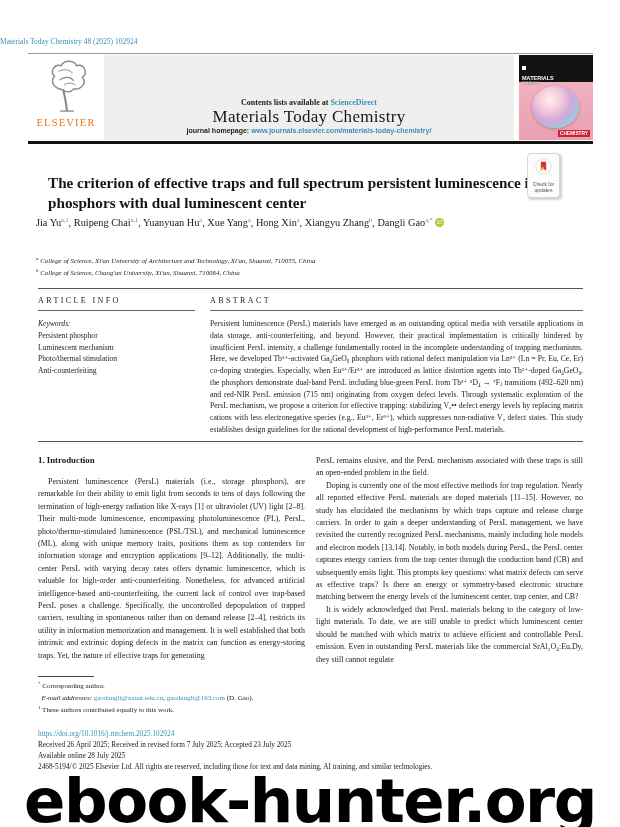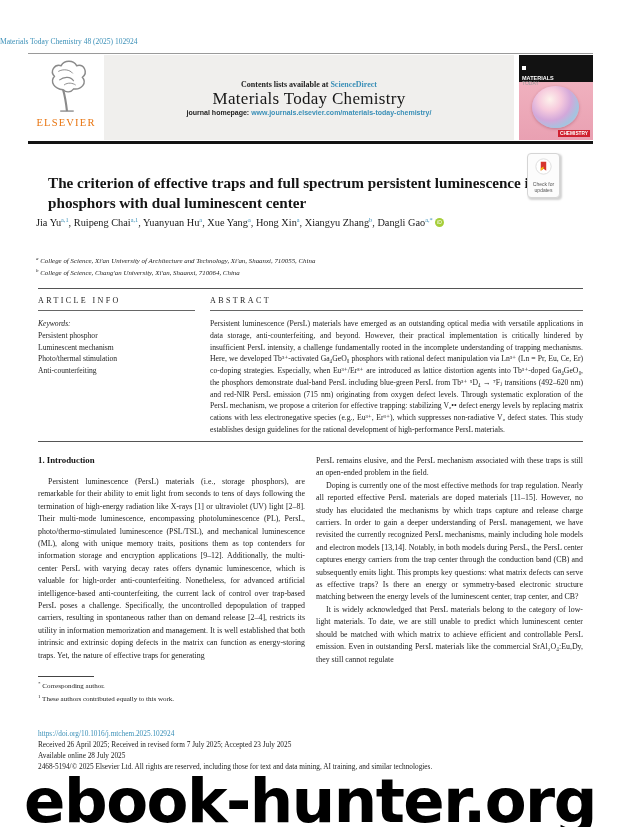--- a/index.html
+++ b/index.html
@@ -12,21 +12,21 @@
   .citation-header{position:absolute;top:37px;left:0;right:0;text-align:left;
         font-size:7.5px;color:#3a8fb7;}
 
   .top-rule{position:absolute;top:53px;left:28px;width:565px;height:1px;background:#9a9a9a;}
 
   .banner{position:absolute;top:55px;left:28px;width:565px;height:85px;display:flex;}
   .elsevier-col{width:76px;display:flex;flex-direction:column;align-items:center;
         justify-content:flex-end;padding-bottom:12px;}
   .elsevier-label{font-size:10.5px;color:#e87511;letter-spacing:1.2px;font-family:"Liberation Serif",serif;}
   .banner-center{flex:1;background:#f0efed;text-align:center;display:flex;flex-direction:column;
-        justify-content:center;padding:7px 6px 6px;}
+        justify-content:flex-end;padding:7px 6px 6px;}
   .contents-line{font-size:8px;font-weight:bold;color:#222;}
   .journal-title{font-size:17px;color:#171717;letter-spacing:.3px;}
   .homepage-line{font-family:"Liberation Sans","DejaVu Sans",sans-serif;font-size:7px;font-weight:bold;color:#222;}
   .cover-col{width:74px;margin-left:5px;position:relative;overflow:hidden;
         background:linear-gradient(#f3b9c4,#e9a0b2);}
   .cover-top{background:#121212;height:25px;padding:2px 3px 0;text-align:left;}
   .cover-dot{display:inline-block;width:4px;height:4px;background:#fff;margin-bottom:1px;}
   .cover-brand1{font-family:"Liberation Sans",sans-serif;font-size:5.5px;font-weight:bold;color:#fff;line-height:1.1;}
   .cover-brand2{font-family:"Liberation Sans",sans-serif;font-size:5px;color:#9a9a9a;line-height:1.1;}
   .cover-sphere{position:absolute;top:31px;left:13px;width:47px;height:42px;border-radius:50%;
@@ -180,20 +180,21 @@
     <div class="col">
       <p class="body-para">PersL remains elusive, and the PersL mechanism associated with these traps is still an open-ended problem in the field.</p>
       <p class="body-para indent">Doping is currently one of the most effective methods for trap regulation. Nearly all reported effective PersL materials are doped materials [11–15]. However, no study has elucidated the mechanisms by which traps capture and release charge carriers. In order to gain a deeper understanding of PersL management, we have revisited the currently recognized PersL mechanisms, mainly including hole models and electron models [13,14]. Notably, in both models during PersL, the PersL center captures energy carriers from the trap center through the conduction band (CB) and subsequently emits light. This prompts key questions: what matrix defects can serve as effective traps? Is there an energy or symmetry-based electronic structure matching between the energy levels of the luminescent center, trap center, and CB?</p>
       <p class="body-para indent">It is widely acknowledged that PersL materials belong to the category of low-light materials. To date, we are still unable to predict which luminescent center should be matched with which matrix to achieve efficient and controllable PersL emission. Even in outstanding PersL materials like the commercial SrAl₂O₄:Eu,Dy, they still cannot regulate</p>
     </div>
   </div>
 
   <div class="footnotes">
     <div class="fn-rule"></div>
     <div class="fn-line"><sup>*</sup><span> Corresponding author.</span></div>
+    <div class="fn-line">&nbsp;&nbsp;<span class="email-label">E-mail addresses:</span> <a class="link">gaodangli@xauat.edu.cn</a><span>, </span><a class="link">gaodangli@163.com</a><span> (D. Gao).</span></div>
     <div class="fn-line"><sup>1</sup><span> These authors contributed equally to this work.</span></div>
   </div>
 
   <div class="footer">
     <div><a class="link">https://doi.org/10.1016/j.mtchem.2025.102924</a></div>
     <div>Received 26 April 2025; Received in revised form 7 July 2025; Accepted 23 July 2025</div>
     <div>Available online 28 July 2025</div>
     <div>2468-5194/© 2025 Elsevier Ltd. All rights are reserved, including those for text and data mining, AI training, and similar technologies.</div>
   </div>
 

